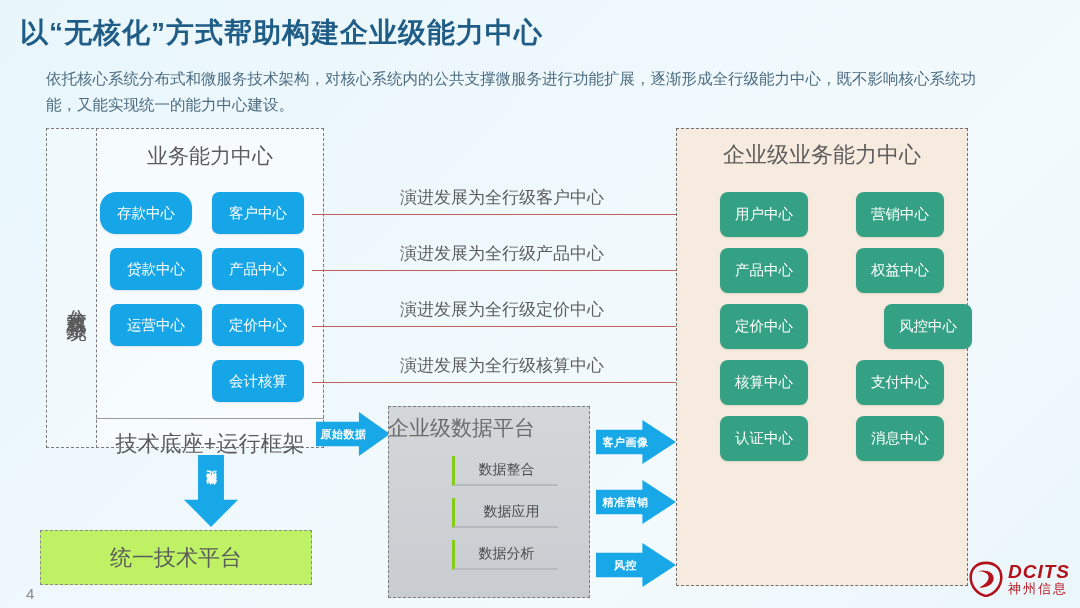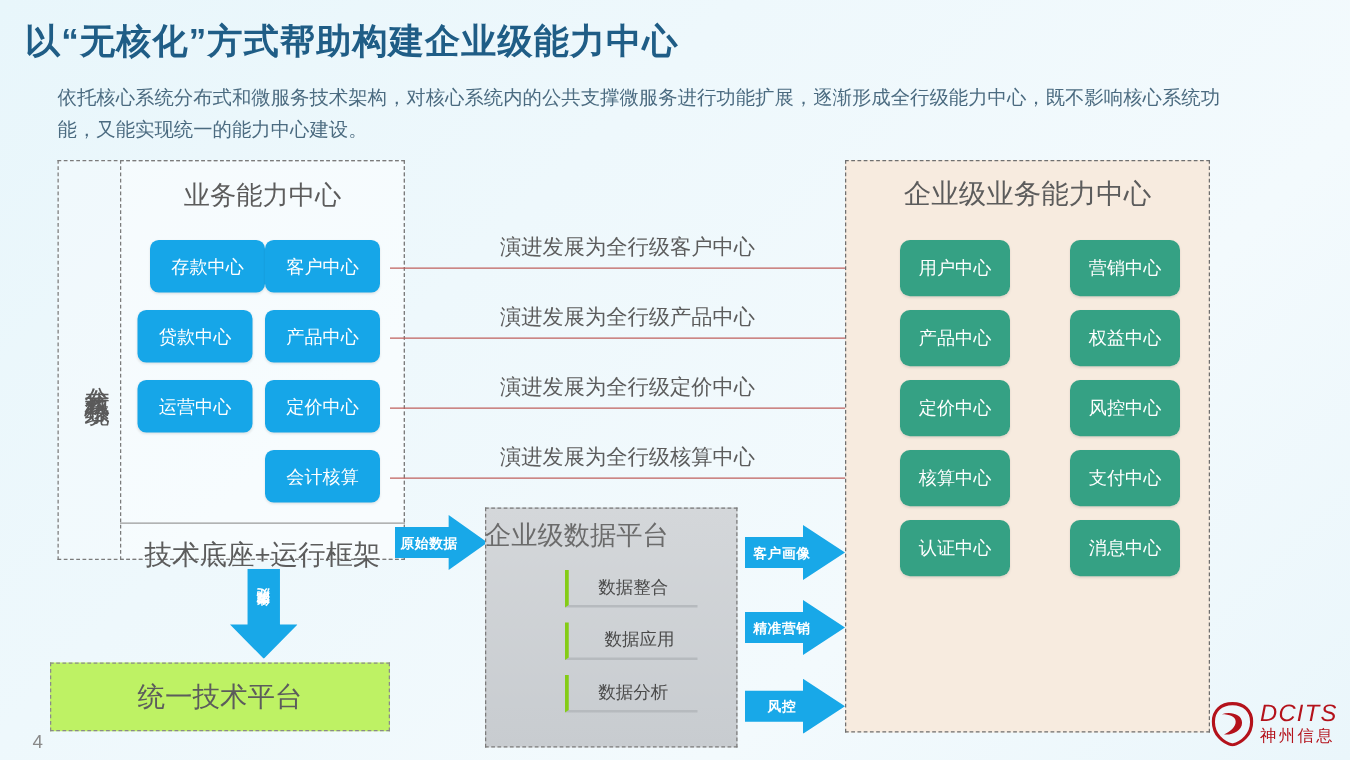--- a/index.html
+++ b/index.html
@@ -131,40 +131,40 @@
     color:#fff;font-size:10.5px;font-weight:bold;
   }
   #arrow-down-label span{
     writing-mode:vertical-rl;transform:rotate(180deg);letter-spacing:1px;
   }
 
   
   #logo{position:absolute;right:10px;bottom:8px;height:42px;display:flex;align-items:center;}
   #logo-mark{width:34px;height:36px;margin-right:5px;}
   #logo-text{display:flex;flex-direction:column;line-height:1.05;}
-  #logo-en{font-size:19px;font-weight:normal;color:#b4121b;letter-spacing:1px;font-style:italic;}
+  #logo-en{font-size:19px;font-weight:bold;color:#b4121b;letter-spacing:1px;font-style:italic;}
   #logo-cn{font-size:13px;color:#b4121b;letter-spacing:2px;}
 
   #page-num{
     position:absolute;left:26px;bottom:6px;font-size:15px;color:#8a8a8a;
   }
 </style>
 </head>
 <body>
 
 <div class="title">以“无核化”方式帮助构建企业级能力中心</div>
 <div class="subtitle">依托核心系统分布式和微服务技术架构，对核心系统内的公共支撑微服务进行功能扩展，逐渐形成全行级能力中心，既不影响核心系统功能，又能实现统一的能力中心建设。</div>
 
 <div class="frame dashed" id="core-frame"></div>
 <div class="frame dashed" id="biz-frame"></div>
 
 <div class="core-vertical">分布式核心系统</div>
 <div class="section-title" id="biz-title">业务能力中心</div>
 
-<div class="chip-blue" style="left:120px;top:192px;">存款中心</div>
+<div class="chip-blue" style="left:100px;top:192px;border-radius:16px;">存款中心</div>
 <div class="chip-blue" style="left:110px;top:248px;">贷款中心</div>
 <div class="chip-blue" style="left:110px;top:304px;">运营中心</div>
 
 <div class="chip-blue" style="left:212px;top:192px;">客户中心</div>
 <div class="chip-blue" style="left:212px;top:248px;">产品中心</div>
 <div class="chip-blue" style="left:212px;top:304px;">定价中心</div>
 <div class="chip-blue" style="left:212px;top:360px;">会计核算</div>
 
 <div id="tech-base">技术底座+运行框架</div>
 
@@ -215,21 +215,21 @@
 <div class="section-title" id="ent-title">企业级业务能力中心</div>
 
 <div class="chip-green" style="left:720px;top:192px;">用户中心</div>
 <div class="chip-green" style="left:720px;top:248px;">产品中心</div>
 <div class="chip-green" style="left:720px;top:304px;">定价中心</div>
 <div class="chip-green" style="left:720px;top:360px;">核算中心</div>
 <div class="chip-green" style="left:720px;top:416px;">认证中心</div>
 
 <div class="chip-green" style="left:856px;top:192px;">营销中心</div>
 <div class="chip-green" style="left:856px;top:248px;">权益中心</div>
-<div class="chip-green" style="left:856px;top:304px;">风控中心</div>
+<div class="chip-green" style="left:884px;top:304px;">风控中心</div>
 <div class="chip-green" style="left:856px;top:360px;">支付中心</div>
 <div class="chip-green" style="left:856px;top:416px;">消息中心</div>
 
 <div id="page-num">4</div>
 
 <div id="logo">
   <svg id="logo-mark" viewBox="0 0 40 42">
     <path d="M20 2 C31 2 38 9 38 19 C38 31 29 39 20 41 C11 39 2 31 2 19 C2 9 9 2 20 2 Z" fill="none" stroke="#b4121b" stroke-width="3"></path>
     <path d="M10 12 C18 9 29 12 29 20 C29 28 19 32 12 31 C18 28 23 24 23 19 C23 14 17 12 10 12 Z" fill="#b4121b"></path>
   </svg>

